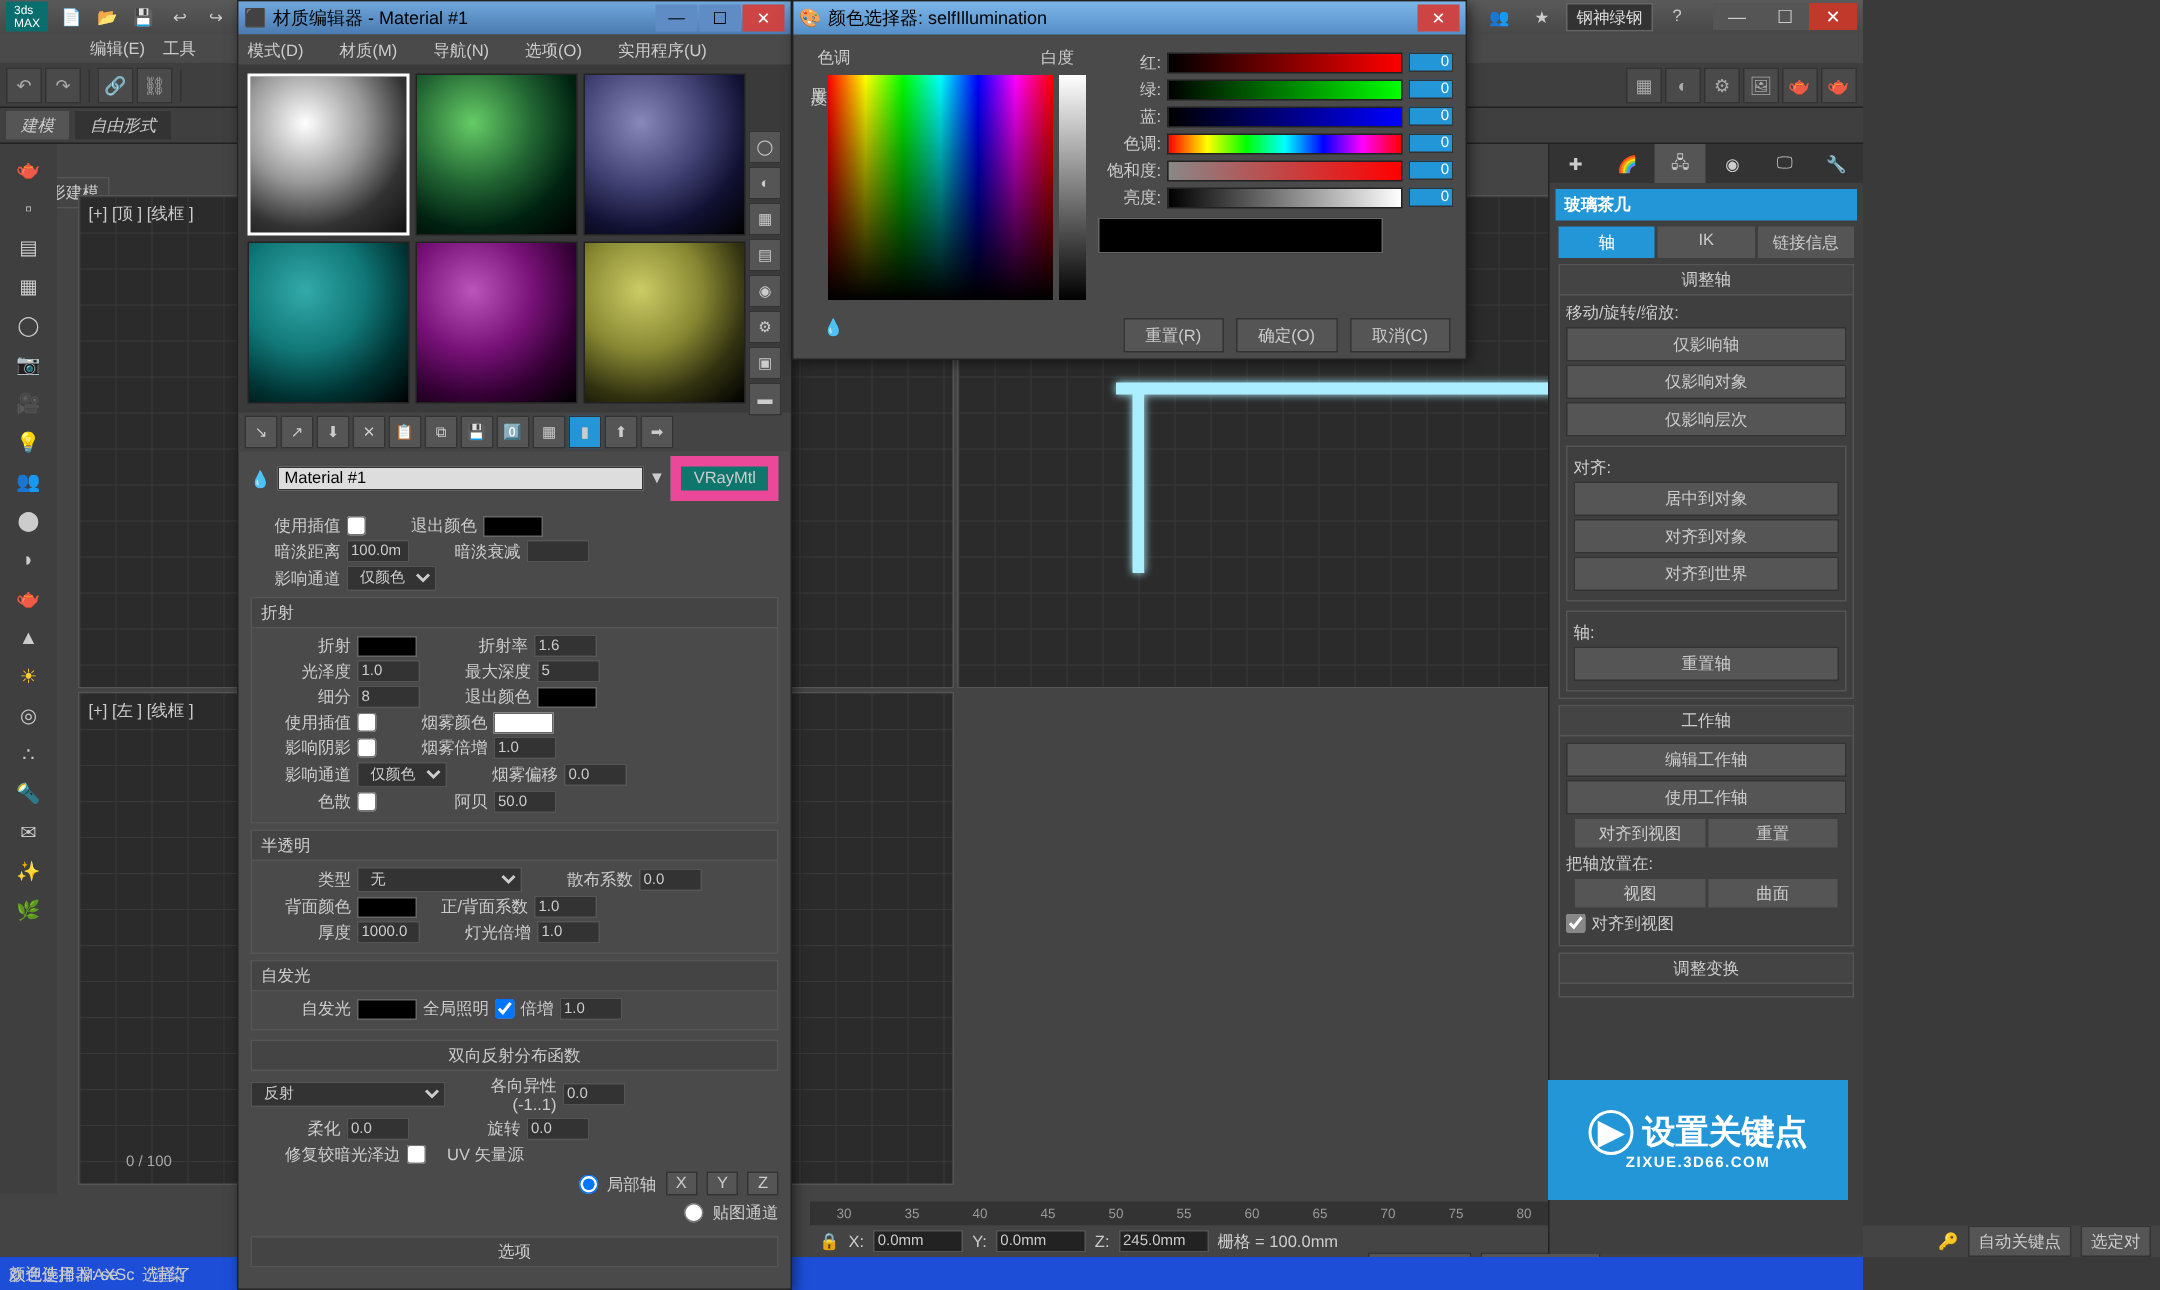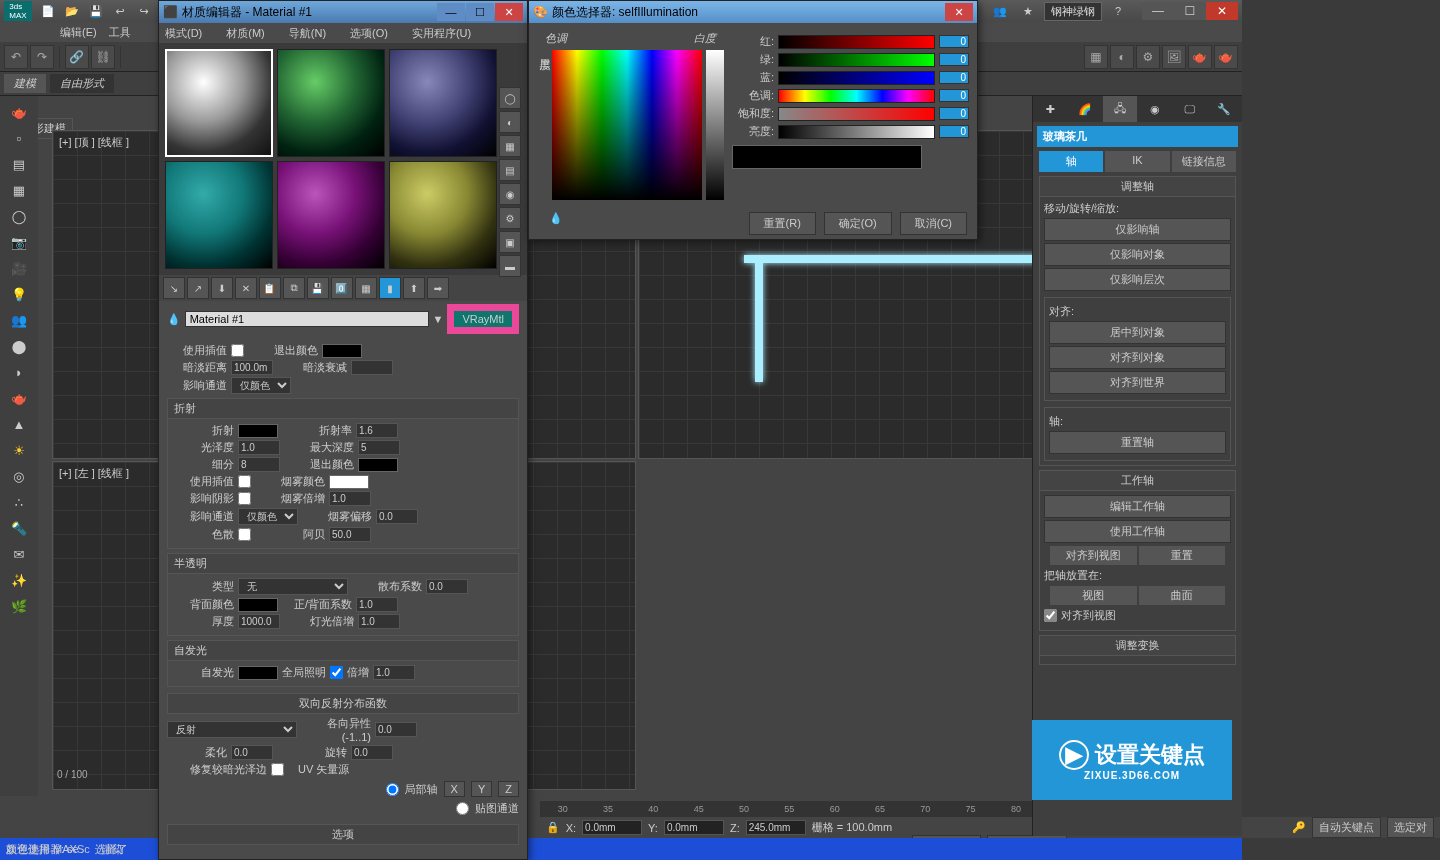--- a/index.html
+++ b/index.html
@@ -82,21 +82,21 @@
 .spinner input { width:42px; background:#333; color:#ccc; border:1px solid #555; padding:1px 2px; font-size:10px; }
 .swatch { width:40px; height:14px; background:#000; border:1px solid #666; cursor:pointer; }
 .swatch.white { background:#fff; }
 .dd { background:#333; color:#ccc; border:1px solid #555; padding:1px 4px; font-size:10px; min-width:60px; }
 .brdf-title { text-align:center; padding:2px; background:#444; border:1px solid #555; margin-top:6px; }
 
 .color-picker { position:absolute; left:528px; top:0; width:450px; height:240px; background:#4a4a4a; border:1px solid #222; box-shadow:2px 2px 8px rgba(0,0,0,.5); z-index:20; }
 .cp-body { padding:8px; display:flex; gap:8px; }
 .cp-field { width:150px; height:150px; background:linear-gradient(to right, #f00,#ff0,#0f0,#0ff,#00f,#f0f,#f00); position:relative; }
 .cp-field::after { content:''; position:absolute; inset:0; background:linear-gradient(to top, #000, transparent); }
-.cp-hue-label { display:flex; justify-content:space-between; font-size:11px; margin-bottom:4px; padding:0 8px;font-style:italic;}
+.cp-hue-label { display:flex; justify-content:space-between; font-size:11px; margin-bottom:4px; padding:0 8px;}
 .cp-val-bar { width:18px; height:150px; background:linear-gradient(#fff,#000); margin-left:4px; display:inline-block; }
 .cp-black-label { writing-mode:vertical-rl; font-size:11px; }
 .cp-right { flex:1; }
 .cp-slider-row { display:flex; align-items:center; gap:4px; margin:3px 0; }
 .cp-slider-row .sl-lbl { width:42px; text-align:right; font-size:11px; }
 .cp-slider-row .sl-track { flex:1; height:14px; border:1px solid #222; }
 .cp-slider-row input { width:30px; background:#2296d6; color:#fff; border:1px solid #333; padding:0 2px; font-size:10px; text-align:right; }
 .sl-r { background:linear-gradient(to right,#000,#f00); }
 .sl-g { background:linear-gradient(to right,#000,#0f0); }
 .sl-b { background:linear-gradient(to right,#000,#00f); }
@@ -104,21 +104,21 @@
 .sl-s { background:linear-gradient(to right,#888,#f00); }
 .sl-v { background:linear-gradient(to right,#000,#fff); }
 .cp-swatch-big { width:190px; height:24px; background:#000; border:1px solid #666; margin-top:6px; }
 .cp-buttons { display:flex; justify-content:flex-end; gap:8px; padding:4px 10px; }
 .cp-btn { background:#555; border:1px solid #333; padding:3px 14px; cursor:pointer; }
 
 .watermark { position:absolute; right:10px; bottom:60px; width:200px; height:80px; background:#2296d6; display:flex; align-items:center; justify-content:center; flex-direction:column; color:#fff; font-size:22px; font-weight:bold; z-index:5; }
 .watermark .url { font-size:10px; letter-spacing:1px; }
 .watermark .play { width:30px; height:30px; border:2px solid #fff; border-radius:50%; margin-right:6px; display:flex; align-items:center; justify-content:center; }
 
-.frame-box { position:absolute; left:41px; bottom:80px; font-size:10px; color:#aaa;padding-left:16px; }
+.frame-box { position:absolute; left:68px; bottom:80px; font-size:10px; color:#aaa;padding-left:16px; }
 </style>
 </head>
 <body>
 
 <div class="main-app">
   <div class="app-titlebar">
     <div class="logo">3ds<br>MAX</div>
     <div class="tb-icon">📄</div>
     <div class="tb-icon">📂</div>
     <div class="tb-icon">💾</div>

